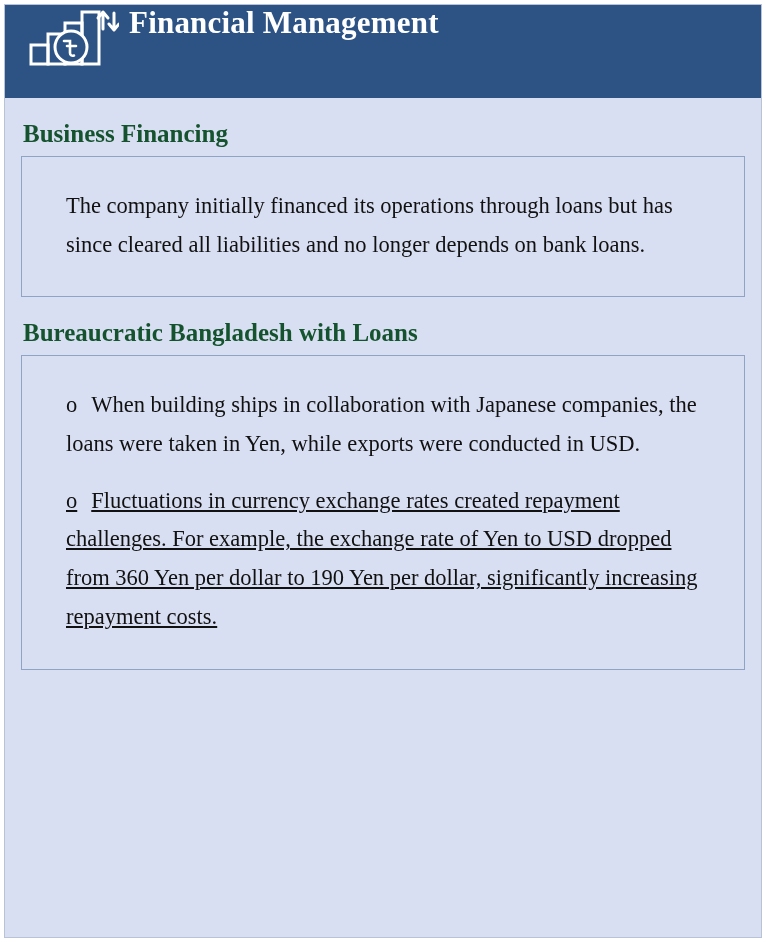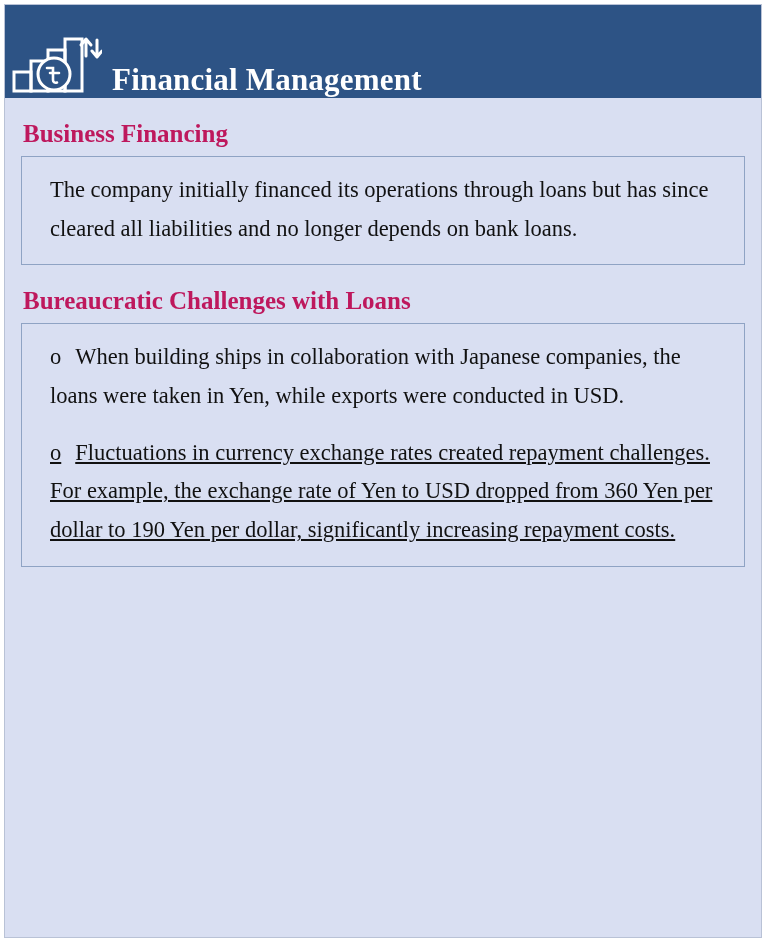--- a/index.html
+++ b/index.html
@@ -23,22 +23,22 @@
     background: #d9dff2;
     display: flex;
     flex-direction: column;
     overflow: hidden;
   }
   .header {
     background: #2d5385;
     height: 93px;
     flex: 0 0 93px;
     display: flex;
-    align-items: flex-end;
-    padding-left: 3px;
+    align-items: flex-start;
+    padding-left: 20px;
     box-sizing: border-box;
   }
   .header-icon {
     flex: 0 0 auto;
     width: 96px;
     height: 66px;
     display: flex;
     align-items: center;
     justify-content: center;
   }
@@ -51,38 +51,38 @@
     margin-left: 8px;
   }
   .body {
     flex: 1 1 auto;
     padding: 22px 16px 10px 16px;
     box-sizing: border-box;
   }
   .section-title {
     font-size: 25px;
     font-weight: bold;
-    color: #be185d;
+    color: #14532d;
     margin: 0 0 8px 2px;
     font-family: "Liberation Serif", serif;
   }
   .section-title.second {
     margin-top: 22px;
   }
   .box {
     border: 1px solid #8fa3c4;
     background: #d9dff2;
     box-sizing: border-box;
     padding: 14px 22px 16px 28px;
   }
   .para {
     font-size: 22.5px;
     line-height: 1.72;
     color: #111111;
-    margin: 0;
+    margin: 16px;
     font-family: "Liberation Serif", serif;
   }
   .para + .para {
     margin-top: 18px;
     text-decoration: underline;
   }
   .bullet-marker {
     letter-spacing: 0;
   }
   .para .gap {
@@ -116,21 +116,21 @@
   </div>
 
   <div class="body">
 
     <h2 class="section-title">Business Financing</h2>
 
     <div class="box">
       <p class="para">The company initially financed its operations through loans but has since cleared all liabilities and no longer depends on bank loans.</p>
     </div>
 
-    <h2 class="section-title second">Bureaucratic Challenges with Loans</h2>
+    <h2 class="section-title second">Bureaucratic Bangladesh with Loans</h2>
 
     <div class="box">
       <p class="para"><span class="bullet-marker">o</span><span class="gap"></span><span>When building ships in collaboration with Japanese companies, the loans were taken in Yen, while exports were conducted in USD.</span></p>
       <p class="para"><span class="bullet-marker">o</span><span class="gap"></span><span>Fluctuations in currency exchange rates created repayment challenges. For example, the exchange rate of Yen to USD dropped from 360 Yen per dollar to 190 Yen per dollar, significantly increasing repayment costs.</span></p>
     </div>
 
   </div>
 </div>
 
 </body></html>

